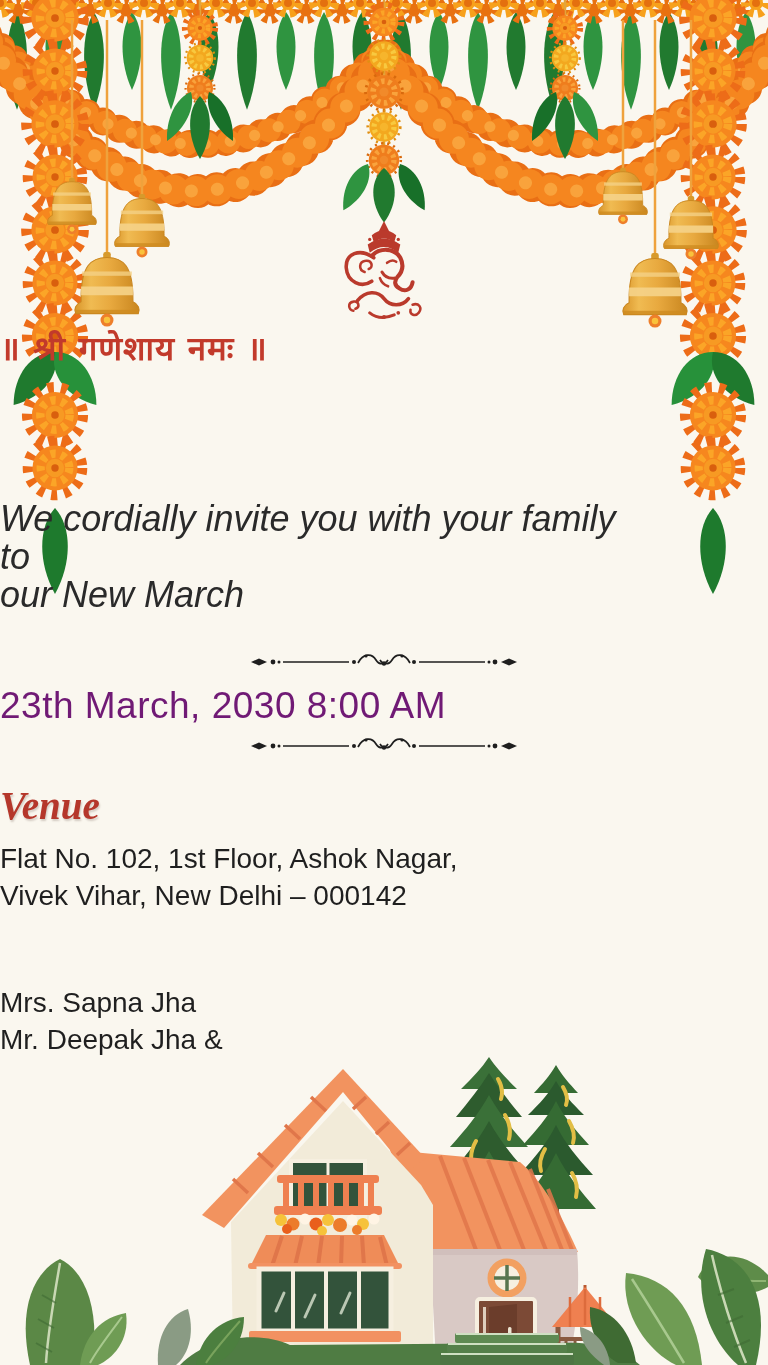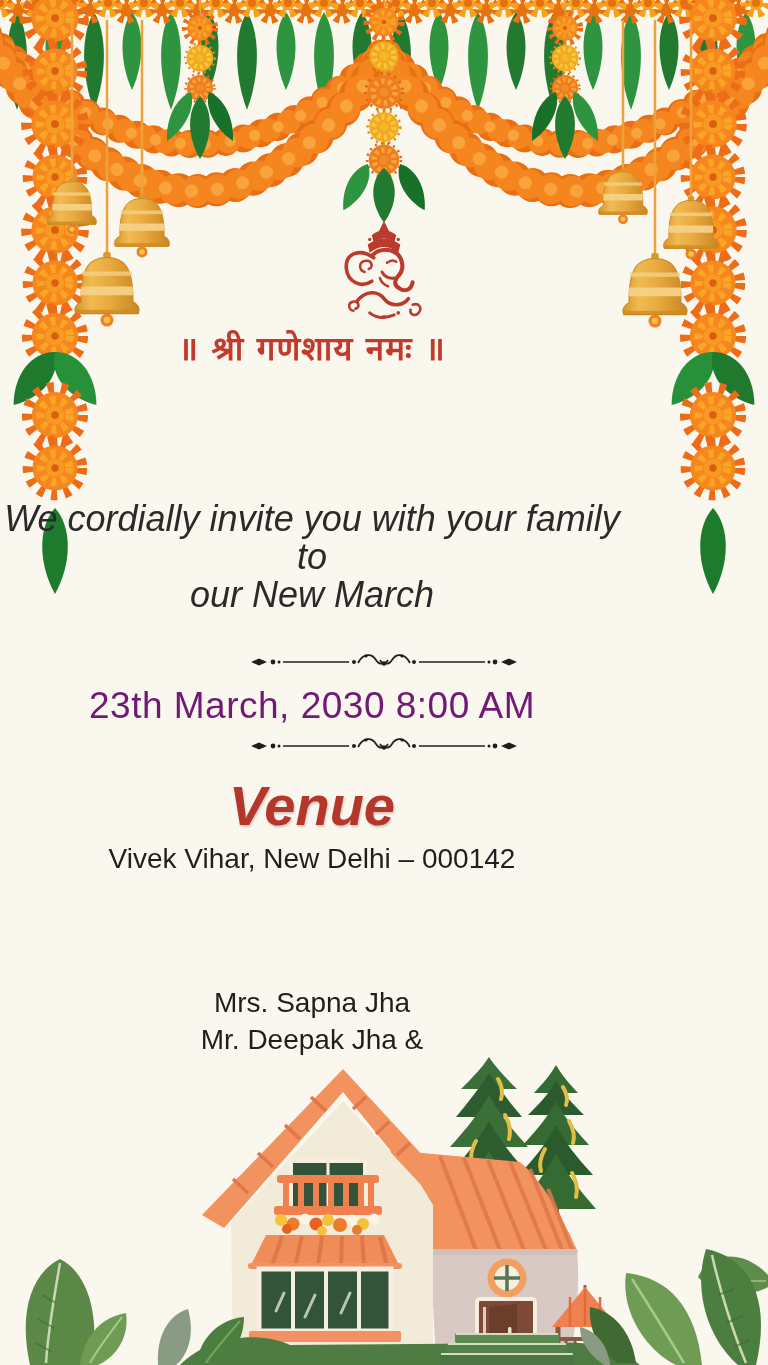--- a/index.html
+++ b/index.html
@@ -1,27 +1,27 @@
 <!DOCTYPE html>
 <html style="--background: #FAF7EF; --accent_red: #B5372B; --shloka_red: #C23A2B; --text_dark: #1F1F1F; --divider_ink: #1E1E1E; --marigold_orange: #F5861F; --marigold_deep: #E96F15; --pompom_yellow: #F3A81F; --leaf_green: #217A2F; --leaf_light: #2F9440; --bell_gold: #E8A93F; --bell_band: #F4D186; --roof_orange: #F2935F; --roof_stripe: #E0764A; --wall_cream: #F2EBD9; --wall_mauve: #D9C9C5; --door_brown: #7C4A36; --window_green: #33533B;"><head>
 <meta charset="utf-8">
 <style>
   html,body{margin:0;padding:0;background:#e9e6dd;}
   .card{position:relative;width:768px;height:1365px;margin:0 auto;overflow:hidden;
         background:var(--background,#FAF7EF);font-family:"Liberation Sans",sans-serif;}
   .layer{position:absolute;left:0;top:0;}
-  .t-center{position:absolute;left:0;width:624px;text-align:center;z-index:3;}
+  .t-center{position:absolute;left:0;width:624px;text-align:left;z-index:3;}
   .shloka{top:324px;font-family:"DejaVu Sans",sans-serif;font-weight:700;font-size:33px;
           line-height:50px;color:var(--shloka_red,#C23A2B);letter-spacing:1px;}
   .title{top:406px;font-family:"DejaVu Serif",serif;font-style:italic;font-weight:700;
          font-size:55px;line-height:88px;color:var(--accent_red,#B5372B);
          text-shadow:1px 2px 2px rgba(60,30,20,.22);}
   .intro{top:500px;font-style:italic;font-weight:500;font-size:36px;line-height:38px;color:#2A2A2A;}
   .date{top:682px;font-weight:500;font-size:37px;line-height:48px;color:#701a75;letter-spacing:.5px;}
-  .script-h{font-family:Liberation Sans, sans-serif;font-style:italic;font-weight:700;font-size:56px;
+  .script-h{font-family:Liberation Serif, serif;font-style:italic;font-weight:700;font-size:39px;
             line-height:54px;color:var(--accent_red,#B5372B);text-shadow:1px 2px 2px rgba(60,30,20,.2);}
   .venue-h{top:779px;} .invite-h{top:930px;}
   .body-lines{font-weight:500;font-size:28px;line-height:37px;color:#1F1F1F;}
   .venue-lines{top:840px;} .host-lines{top:984px;}
   .divider{position:absolute;left:50%;transform:translateX(-50%);width:270px;height:22px;z-index:3;}
   .div1{top:651px;} .div2{top:735px;}
   svg{display:block;}
 </style>
 </head>
 <body>
@@ -289,20 +289,21 @@
   </svg>
 
   <div class="t-center date">23th March, 2030 8:00 AM</div>
 
   <svg class="divider div2" viewBox="0 0 270 22">
     <use href="#divider-art"></use>
   </svg>
 
   <div class="t-center script-h venue-h">Venue</div>
   <div class="t-center body-lines venue-lines">
+    <div>Flat No. 102, 1st Floor, Ashok Nagar,</div>
     <div>Vivek Vihar, New Delhi – 000142</div>
   </div>
 
   <div class="t-center body-lines host-lines">
     <div>Mrs. Sapna Jha</div>
     <div>Mr. Deepak Jha &amp;</div>
   </div>
 
   <svg class="layer" style="top:auto;bottom:0;z-index:1" width="768" height="320" viewBox="0 0 768 320">
 

